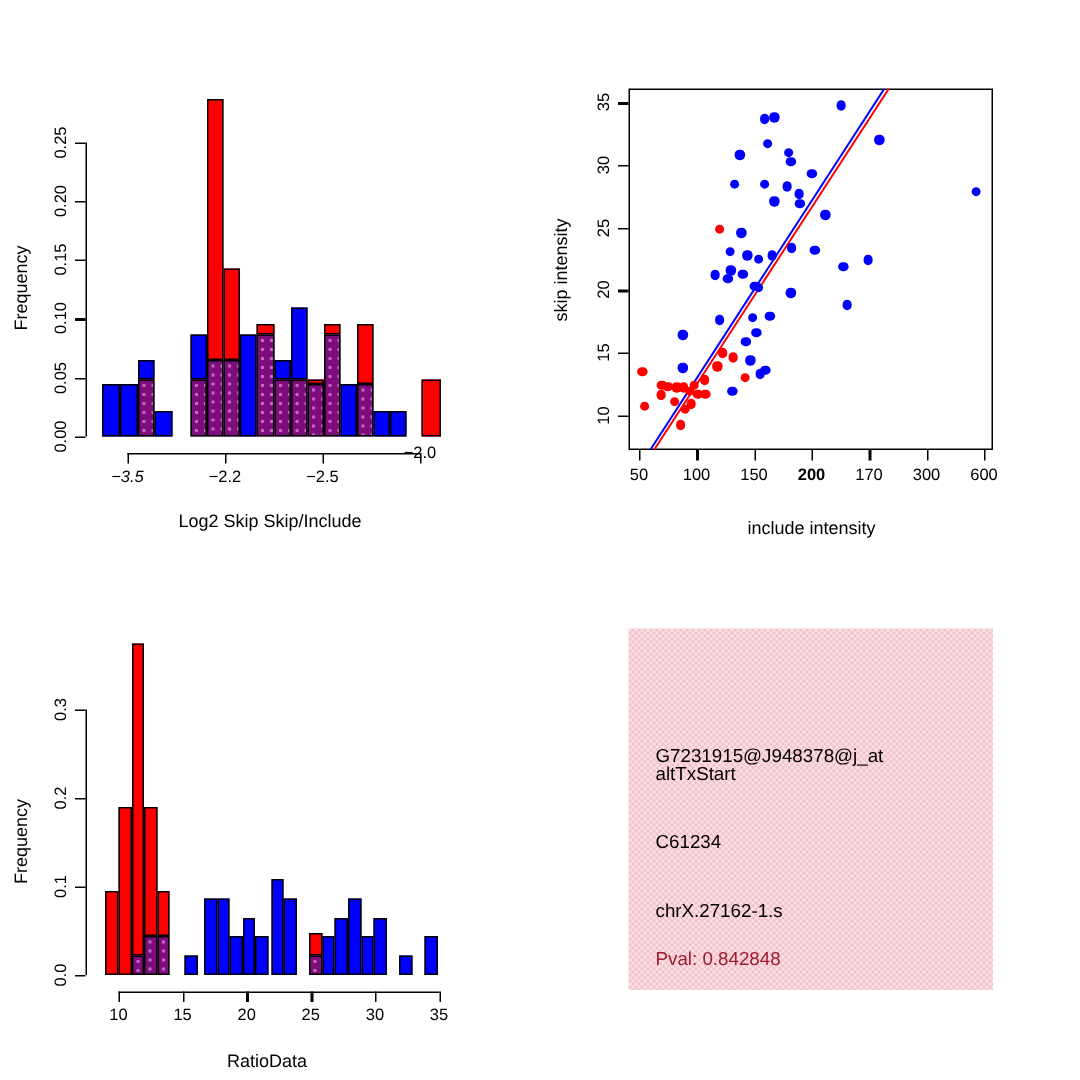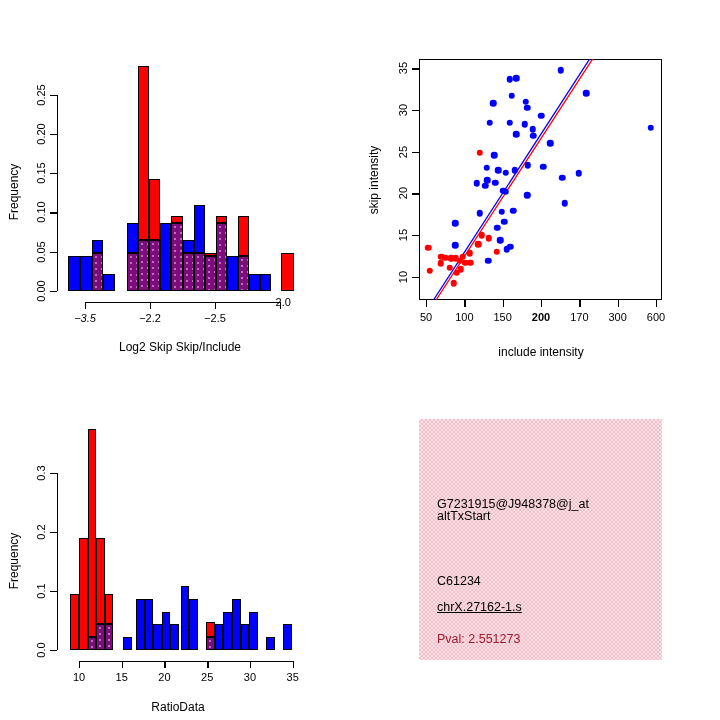--- a/index.html
+++ b/index.html
@@ -10,22 +10,22 @@
   .t-v{position:absolute;transform:translate(-50%,-50%) rotate(-90deg);white-space:nowrap;}
   .t-l{position:absolute;transform:translate(0,-50%);white-space:nowrap;}
   .ttl{font-weight:700;font-size:13.5px;}
   .axl{font-size:12px;}
   .info-line{font-size:12.5px;}
   #t1{left:183px;top:28px;} #t2{left:540px;top:28px;} #t3{left:181px;top:389px;}
   #xl1{left:180px;top:347px;} #xl2{left:541px;top:352px;} #xl3{left:178px;top:707px;}
   #yl1{left:14px;top:192px;}  #yl2{left:374px;top:180px;} #yl3{left:14px;top:561px;}
   #infobox{left:419px;top:419px;width:243px;height:241px;position:absolute;
      background:repeating-conic-gradient(#F3BFCA 0% 25%, #FBE2E6 0% 50%);background-size:4px 4px;}
-  #il1{left:437px;top:468px;margin-top:36px;} #il2{left:437px;top:516px;} #il3{left:437px;top:561px;margin-top:20px;}
-  #il4{left:437px;top:607px;text-decoration:underline;} #il5{left:437px;top:639px;}
+  #il1{left:437px;top:468px;margin-top:36px;} #il2{left:437px;top:516px;} #il3{left:437px;top:561px;}
+  #il4{left:437px;top:607px;} #il5{left:437px;top:639px;}
 </style>
 </head>
 <body>
 
 <div id="root">
 
   <div class="panel" id="p1">
     <div class="t-c axl" id="xl1">Log2 Skip Skip/Include</div>
     <div class="t-v axl" id="yl1">Frequency</div>
   <div style="position: absolute; left: 85px; top: 302px; width: 195px; height: 1.3px; background: rgb(0, 0, 0);"></div>
@@ -235,16 +235,16 @@
       <div style="position: absolute; left: 266.179px; top: 637.02px; width: 8.547px; height: 12.98px; background: rgb(0, 0, 255); border: 1px solid rgb(0, 0, 0); box-sizing: border-box;"></div>
       <div style="position: absolute; left: 283.273px; top: 624.04px; width: 8.547px; height: 25.96px; background: rgb(0, 0, 255); border: 1px solid rgb(0, 0, 0); box-sizing: border-box;"></div>
     </div>
 
   <div class="panel" id="p4">
     <div id="infobox"></div>
     <div class="t-l info-line" id="il1">G7231915@J948378@j_at</div>
     <div class="t-l info-line" id="il2">altTxStart</div>
     <div class="t-l info-line" id="il3">C61234</div>
     <div class="t-l info-line" id="il4">chrX.27162-1.s</div>
-    <div class="t-l info-line" id="il5" style="color: rgb(158, 27, 48);">Pval: 2.551273</div>
+    <div class="t-l info-line" id="il5" style="color: rgb(158, 27, 48);">Pval: 0.842848</div>
   </div>
 
 </div>
 
 </body></html>

